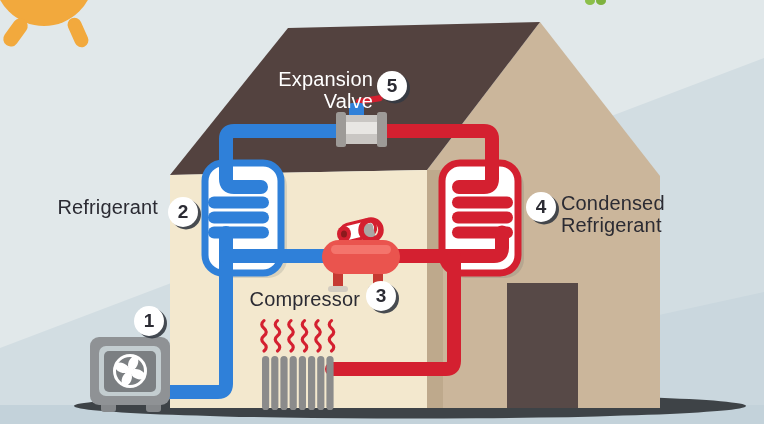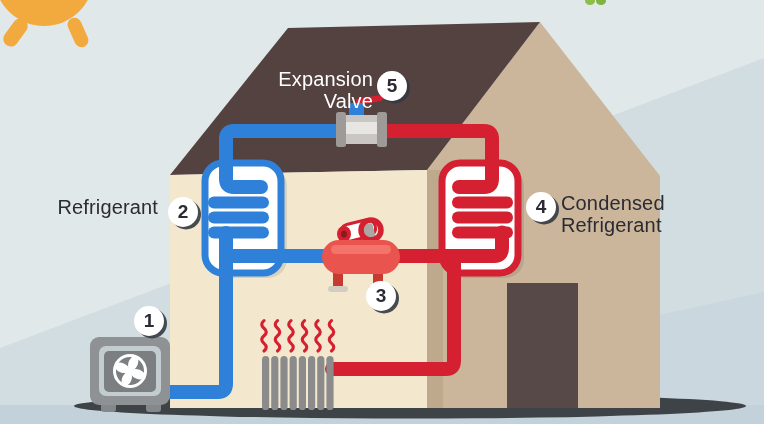--- a/index.html
+++ b/index.html
@@ -145,17 +145,18 @@
     <span>Refrigerant</span>
   </div>
   <div class="num" style="left:168px;top:197px;">2</div>
 
   <div class="num" style="left:526px;top:192px;">4</div>
   <div class="label" style="left:561px;top:192px;width:140px;">
     <span>Condensed</span>
     <span>Refrigerant</span>
   </div>
 
+  <div class="label right" style="left:240px;top:288px;width:120px;">Compressor</div>
   <div class="num" style="left:366px;top:281px;">3</div>
 
   <div class="num" style="left:134px;top:306px;">1</div>
 
 </div>
 
 </body></html>

